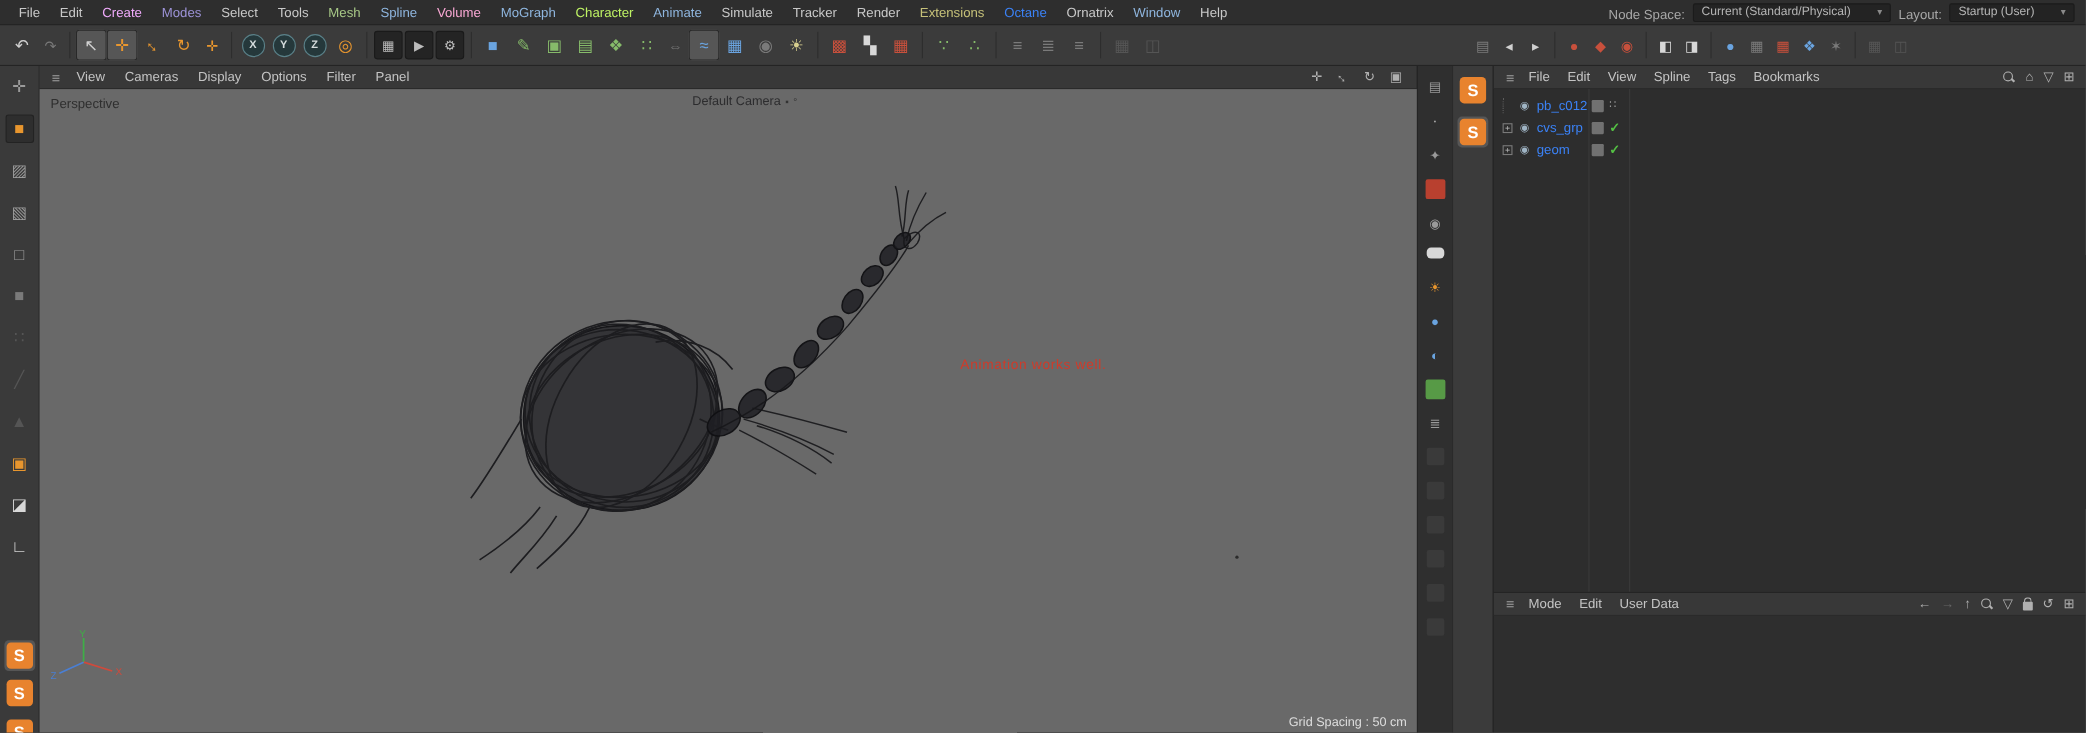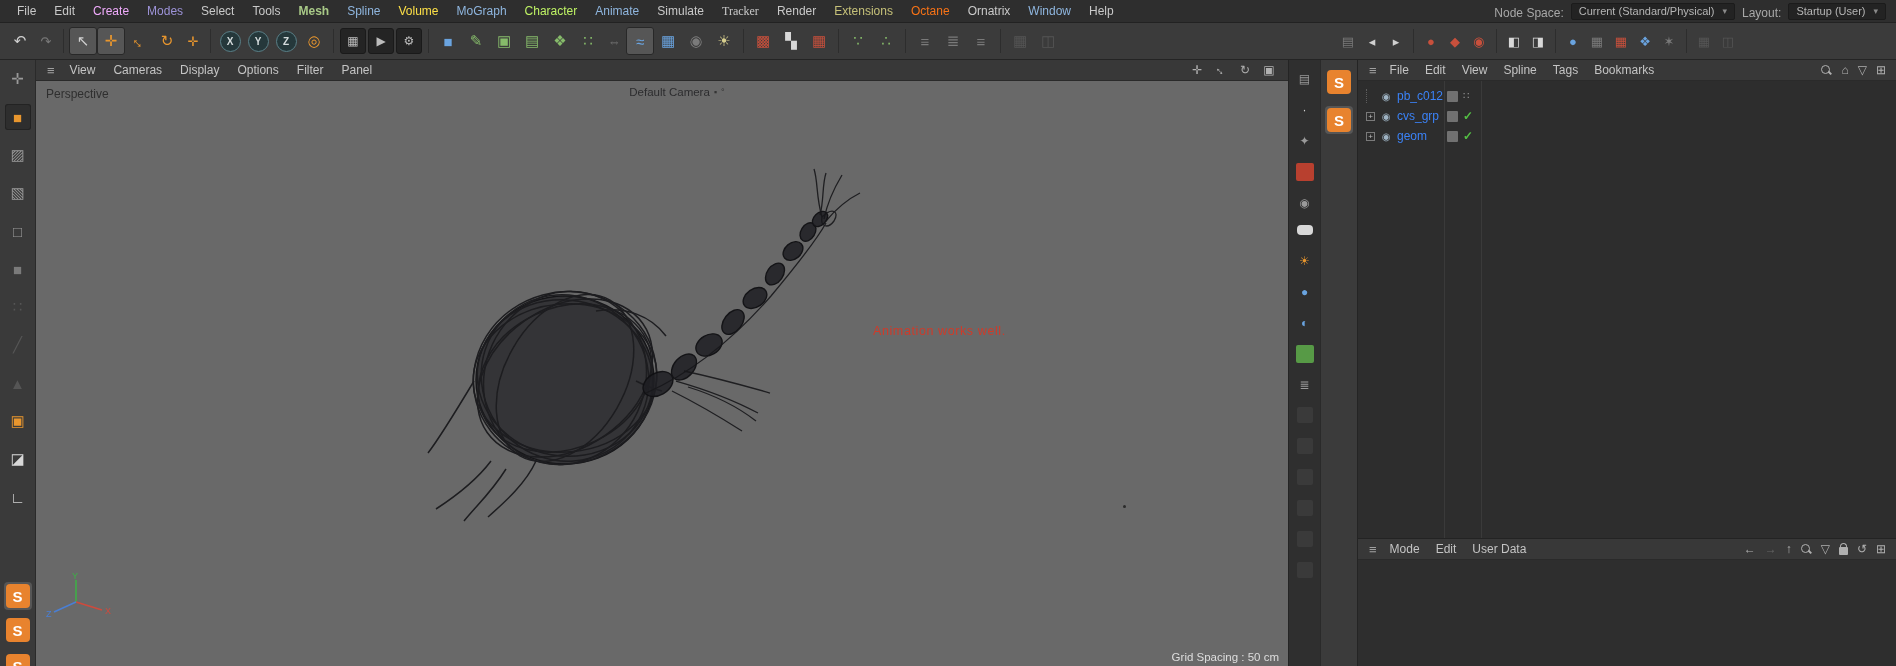--- a/index.html
+++ b/index.html
@@ -10,21 +10,21 @@
     cursor:default; user-select:none;
   }
   #app { position:relative; width:1896px; height:666px; display:flex; flex-direction:column; }
 
   
   .menubar { height:23px; background:#2e2e2e; border-bottom:1px solid #222; display:flex; align-items:center; padding:0 8px; flex:none; }
   .menu-left { display:flex; align-items:center; }
   .menu-item { padding:0 9px; line-height:22px; }
   .menu-right { margin-left:auto; display:flex; align-items:flex-end; gap:7px; padding-right:2px; }
   .menu-right .lbl { color:#a8a8a8; }
-  .dropdown { background:#232323; border:1px solid #1b1b1b; border-radius:2px; height:17px; display:flex; align-items:center; gap:8px; padding:0 7px; color:#b5b5b5; font-size:11px; }
+  .dropdown { background:#232323; border:1px solid #1b1b1b; border-radius:2px; height:17px; display:flex; align-items:center; gap:24px; padding:0 7px; color:#b5b5b5; font-size:11px; }
   .dropdown .caret { color:#8a8a8a; font-size:9px; }
 
   
   .toolbar { height:37px; background:#3b3b3b; border-bottom:1px solid #242424; display:flex; align-items:center; padding:0 6px; flex:none; }
   .tool { width:28px; height:28px; flex:none; display:flex; align-items:center; justify-content:center; border-radius:3px; font-size:15px; color:#b9b9b9; }
   .tool.sm { width:24px; height:24px; font-size:13px; }
   .tool.pressed { background:#565656; box-shadow:inset 0 0 0 1px #282828; }
   .tsep { width:1px; height:24px; background:#2d2d2d; margin:0 5px; flex:none; }
   .c-orange { color:#e8962e; } .c-blue { color:#6aa4e0; } .c-green { color:#86bb6a; }
   .c-red { color:#c8503c; } .c-dim { color:#7a7a7a; } .c-pale { color:#d0d0d0; }
@@ -113,31 +113,31 @@
 <div id="app">
 
   <div class="menubar">
     <div class="menu-left" id="menu-left">
         <span class="menu-item" style="color: rgb(201, 201, 201);">File</span>
         <span class="menu-item" style="color: rgb(201, 201, 201);">Edit</span>
         <span class="menu-item" style="color: #f0abfc;">Create</span>
         <span class="menu-item" style="color: rgb(157, 147, 216);">Modes</span>
         <span class="menu-item" style="color: rgb(201, 201, 201);">Select</span>
         <span class="menu-item" style="color: rgb(201, 201, 201);">Tools</span>
-        <span class="menu-item" style="color: rgb(168, 201, 135); font-weight: bold;">Mesh</span>
+        <span class="menu-item" style="color: rgb(168, 201, 135);">Mesh</span>
         <span class="menu-item" style="color: rgb(143, 182, 223);">Spline</span>
-        <span class="menu-item" style="color: #fde047;">Volume</span>
+        <span class="menu-item" style="color: #f9a8d4;">Volume</span>
         <span class="menu-item" style="color: rgb(143, 182, 223);">MoGraph</span>
         <span class="menu-item" style="color: #bef264;">Character</span>
         <span class="menu-item" style="color: rgb(143, 182, 223);">Animate</span>
         <span class="menu-item" style="color: rgb(201, 201, 201);">Simulate</span>
-        <span class="menu-item" style="color: rgb(201, 201, 201); font-family: Liberation Serif, serif;">Tracker</span>
+        <span class="menu-item" style="color: rgb(201, 201, 201);">Tracker</span>
         <span class="menu-item" style="color: rgb(201, 201, 201);">Render</span>
         <span class="menu-item" style="color: rgb(198, 193, 121);">Extensions</span>
-        <span class="menu-item" style="color: #f97316;">Octane</span>
+        <span class="menu-item" style="color: #3b82f6;">Octane</span>
         <span class="menu-item" style="color: rgb(201, 201, 201);">Ornatrix</span>
         <span class="menu-item" style="color: rgb(143, 182, 223);">Window</span>
         <span class="menu-item" style="color: rgb(201, 201, 201);">Help</span>
       </div>
     <div class="menu-right">
       <span class="lbl">Node Space:</span>
       <div class="dropdown">
         <span>Current (Standard/Physical)</span>
         <span class="caret">▾</span>
       </div>

